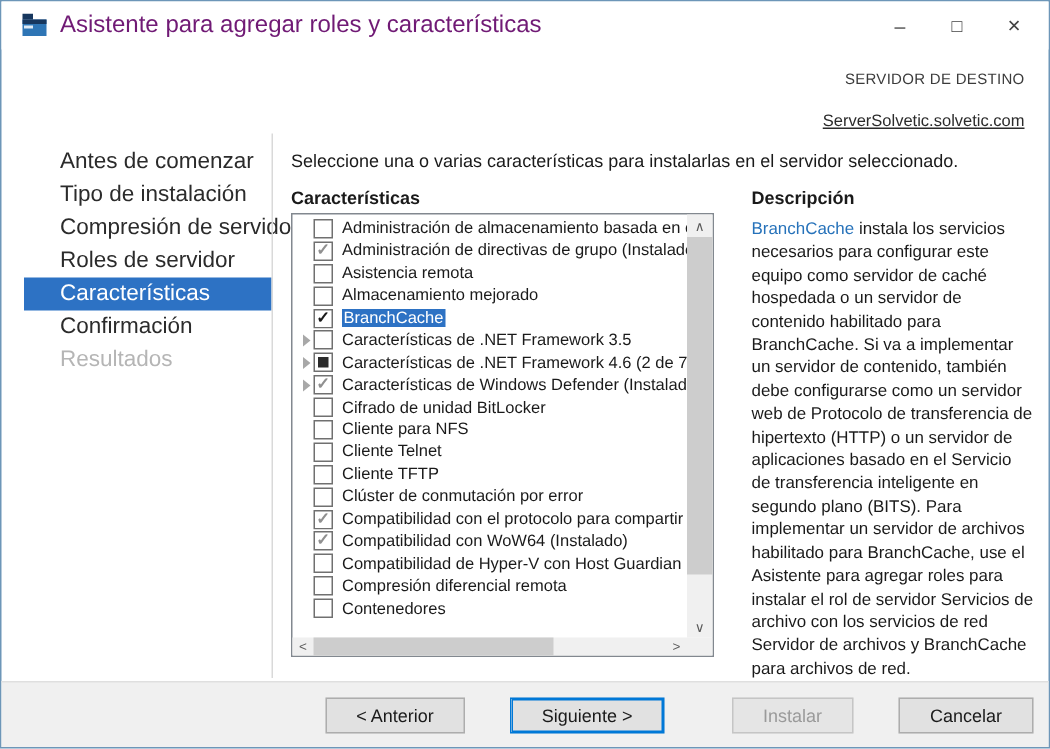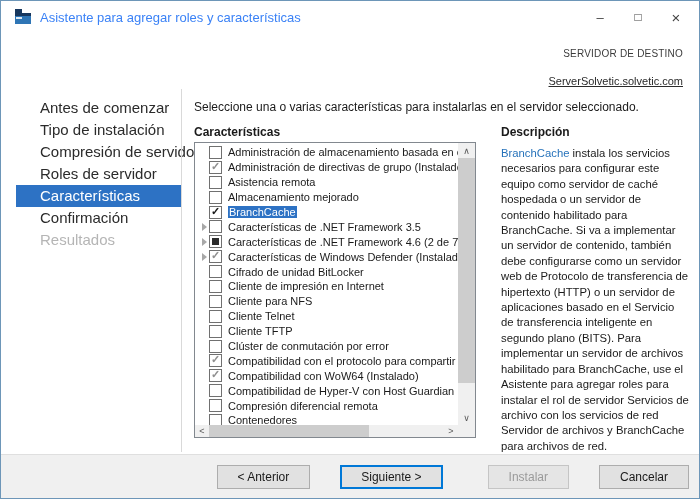--- a/index.html
+++ b/index.html
@@ -2,21 +2,21 @@
 <html><head>
 <meta charset="utf-8">
 <style>
   html,body{margin:0;padding:0;}
   body{width:700px;height:499px;font-family:"Liberation Sans",sans-serif;background:#fff;position:relative;overflow:hidden;}
   .window{position:absolute;inset:0;background:#fff;border:1px solid #6d96b8;box-sizing:border-box;}
 
   
   .titlebar{position:absolute;left:0;top:0;right:0;height:32px;background:#fff;display:flex;align-items:center;}
   .app-icon{width:18px;height:16px;margin-left:13px;flex:0 0 auto;}
-  .title-text{font-size:13px;color:#3b82f6;margin-left:8px;flex:1 1 auto;white-space:nowrap;}
+  .title-text{font-size:16px;color:#701a75;margin-left:8px;flex:1 1 auto;white-space:nowrap;}
   .win-controls{display:flex;align-items:center;height:100%;}
   .win-btn{width:38px;height:100%;display:flex;align-items:center;justify-content:center;font-size:13px;color:#444;cursor:default;}
   .win-btn.maxi{font-size:12px;}
   .win-btn.close{font-size:15px;margin-right:4px;}
 
   
   .page-title{position:absolute;left:20px;top:46px;font-size:22px;font-weight:300;color:#2b71b8;letter-spacing:.2px;}
   .target-block{position:absolute;right:16px;top:47px;text-align:right;}
   .target-label{font-size:10px;color:#3b3b3b;letter-spacing:.2px;}
   .target-server{font-size:11px;color:#2b2b2b;margin-top:16px;text-decoration:underline;}
@@ -162,25 +162,20 @@
           <span class="flabel">Características de Windows Defender (Instalado)</span>
         </div>
         <div class="frow">
           <span class="expander"></span>
           <span class="cb "></span>
           <span class="flabel">Cifrado de unidad BitLocker</span>
         </div>
         <div class="frow">
           <span class="expander"></span>
           <span class="cb "></span>
-          <span class="flabel">Cliente de impresión en Internet</span>
-        </div>
-        <div class="frow">
-          <span class="expander"></span>
-          <span class="cb "></span>
           <span class="flabel">Cliente para NFS</span>
         </div>
         <div class="frow">
           <span class="expander"></span>
           <span class="cb "></span>
           <span class="flabel">Cliente Telnet</span>
         </div>
         <div class="frow">
           <span class="expander"></span>
           <span class="cb "></span>

